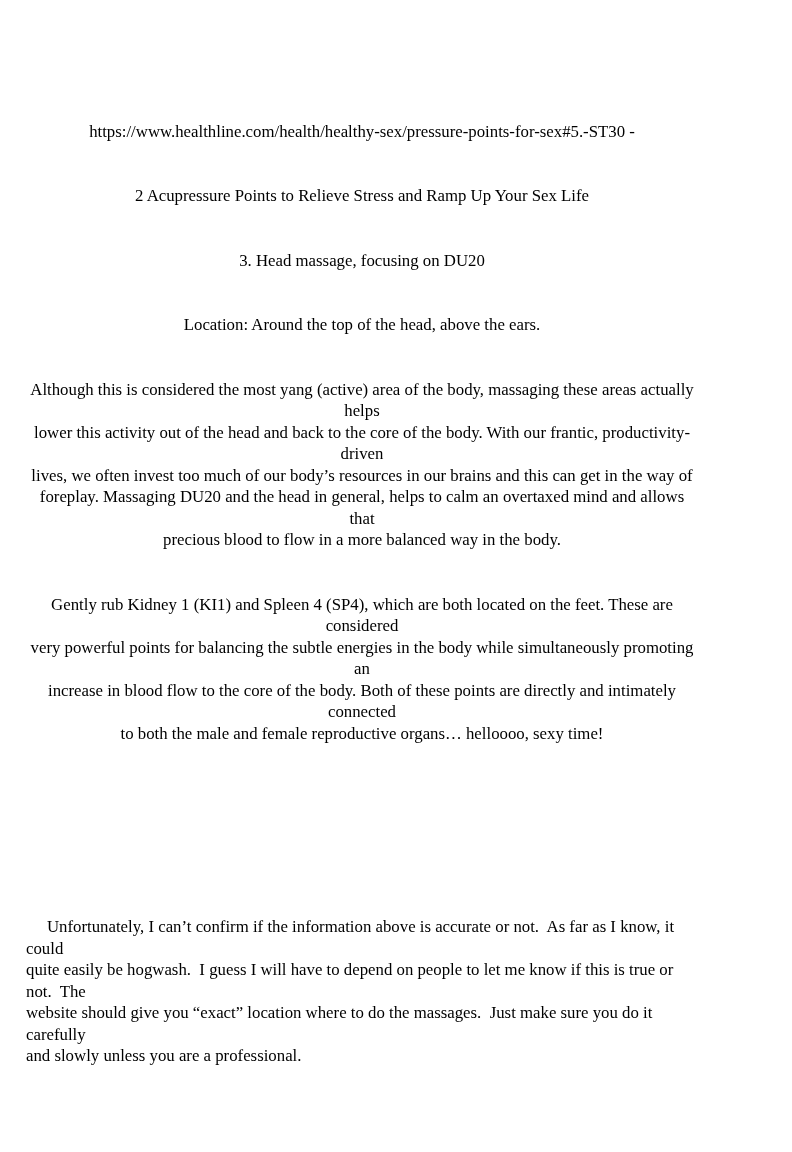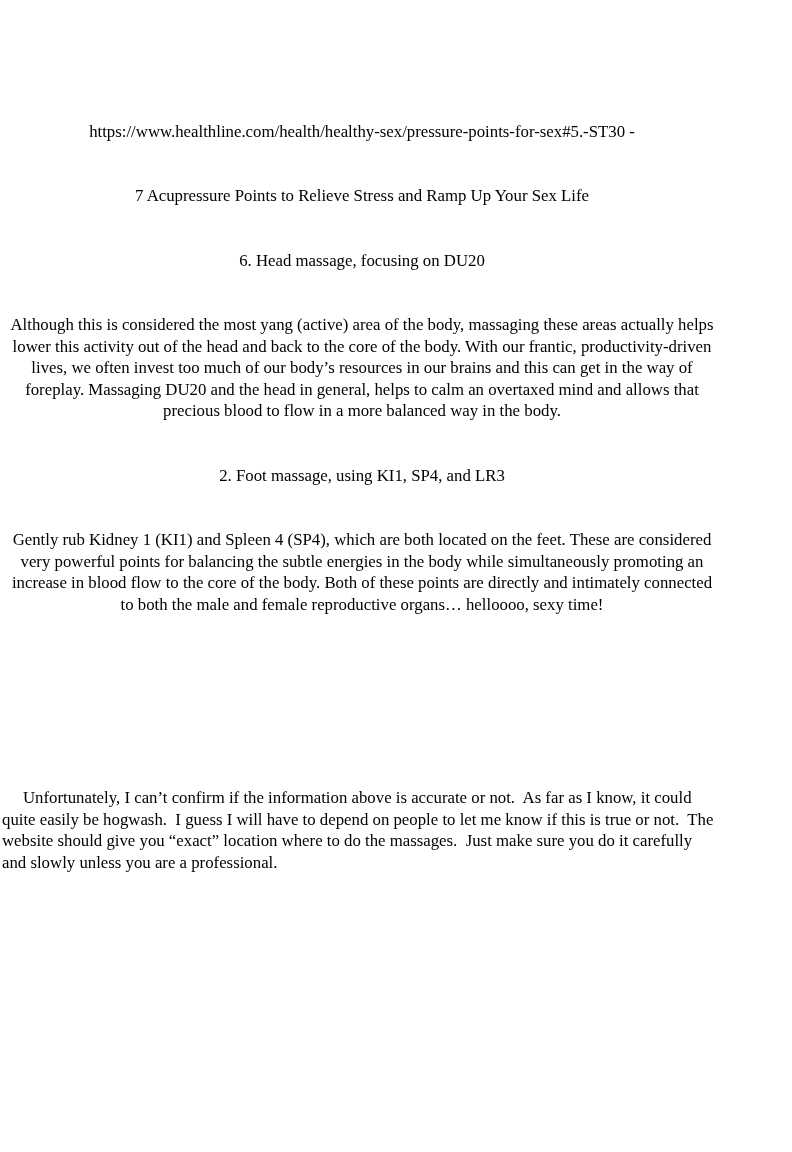--- a/index.html
+++ b/index.html
@@ -9,21 +9,21 @@
   }
   .page {
     position: relative;
     width: 724px;
     height: 1152px;
     background: #ffffff;
     color: #000000;
     font-family: "Liberation Serif", "DejaVu Serif", serif;
     font-size: 16.8px;
     line-height: 21.5px;
-    padding: 13px 2px;
+    padding: 13px 26px;
     box-sizing: border-box;
     white-space: pre-wrap;
     overflow: hidden;
   }
   .article {
     text-align: center;
   }
   .article > div {
     margin: 0;
   }
@@ -35,28 +35,28 @@
     margin: 0 0 21.5px 0;
   }
 </style>
 </head>
 <body>
 
 <div class="page">
 
   <div class="article">
     <div>https://www.healthline.com/health/healthy-sex/pressure-points-for-sex#5.-ST30 -</div>
-    <div>7 Acupressure Points to Relieve Stress and Ramp Up Your Sex Life</div>
-    <div>6. Head massage, focusing on DU20</div>
+    <div>2 Acupressure Points to Relieve Stress and Ramp Up Your Sex Life</div>
+    <div>3. Head massage, focusing on DU20</div>
+    <div>Location: Around the top of the head, above the ears.</div>
     <div>Although this is considered the most yang (active) area of the body, massaging these areas actually helps
 lower this activity out of the head and back to the core of the body. With our frantic, productivity-driven
 lives, we often invest too much of our body’s resources in our brains and this can get in the way of
 foreplay. Massaging DU20 and the head in general, helps to calm an overtaxed mind and allows that
 precious blood to flow in a more balanced way in the body.</div>
-    <div>2. Foot massage, using KI1, SP4, and LR3</div>
     <div>Gently rub Kidney 1 (KI1) and Spleen 4 (SP4), which are both located on the feet. These are considered
 very powerful points for balancing the subtle energies in the body while simultaneously promoting an
 increase in blood flow to the core of the body. Both of these points are directly and intimately connected
 to both the male and female reproductive organs… helloooo, sexy time!</div>
   </div>
 
   <div class="letter">
     <p class="para">     Unfortunately, I can’t confirm if the information above is accurate or not.  As far as I know, it could
 quite easily be hogwash.  I guess I will have to depend on people to let me know if this is true or not.  The
 website should give you “exact” location where to do the massages.  Just make sure you do it carefully

